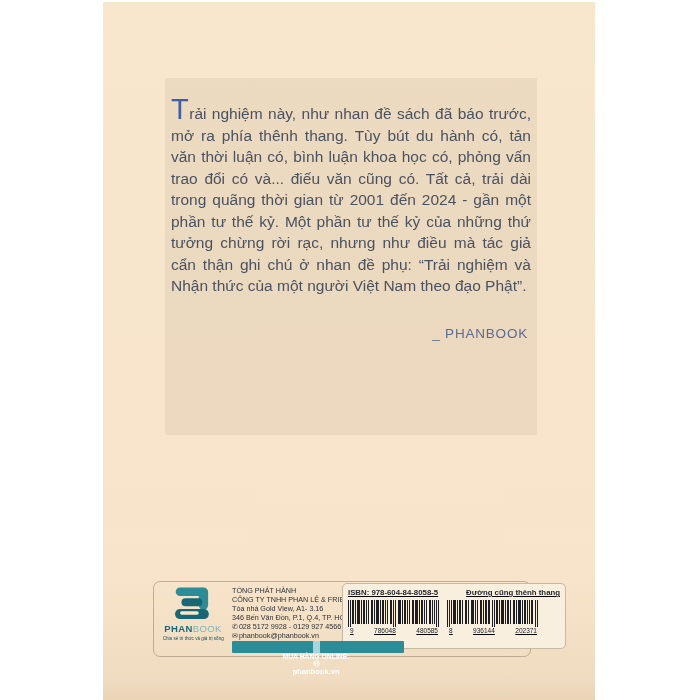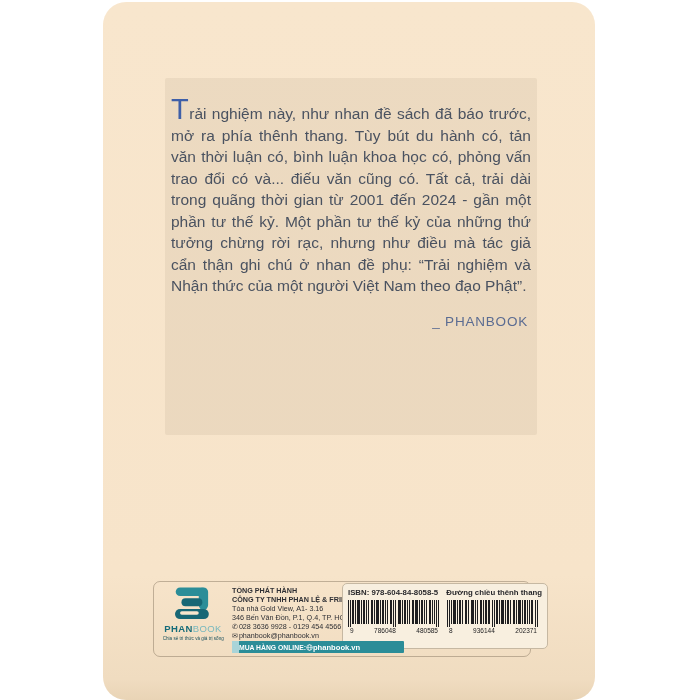--- a/index.html
+++ b/index.html
@@ -3,63 +3,63 @@
 <meta charset="utf-8">
 <style>
   * { margin:0; padding:0; box-sizing:border-box; }
   html,body { width:700px; height:700px; background:#ffffff; overflow:hidden;
               font-family:"Liberation Sans", sans-serif; }
 
   .stage { position:relative; width:700px; height:700px; background:#ffffff; }
 
   
   .cover { position:absolute; left:103px; top:2px; width:492px; height:698px;
-           background:linear-gradient(180deg,#f8e6cd 0%, #f7e4ca 82%, #f0dcc0 97%, #e9d4b6 100%);border-radius:23px; }
+           background:linear-gradient(180deg,#f8e6cd 0%, #f7e4ca 82%, #f0dcc0 97%, #e9d4b6 100%); }
 
   
   .text-panel { position:absolute; left:62px; top:76px; width:372px; height:357px;
                 background:rgba(173,155,131,0.16); border-radius:2px; padding:21px 6px 0 6px; }
 
   .blurb { font-size:15.5px; line-height:21.5px; color:#4a5260; text-align:justify; }
   .blurb p + p { margin-top:11px; }
   .dropcap { font-size:29px; line-height:21.5px; color:#3e5fa8; font-weight:400;
              letter-spacing:0.5px; }
-  .signature { margin-top:14px; text-align:right; font-size:13.5px; color:#5b6c92;
+  .signature { margin-top:26px; text-align:right; font-size:13.5px; color:#5b6c92;
                letter-spacing:0.8px; padding-right:3px; font-weight:400; }
 
   
   .pub-box { position:absolute; left:50px; top:579px; width:378px; height:76px;
              border:1px solid rgba(138,122,100,0.5); border-radius:7px; }
 
   .logo-block { position:absolute; left:3px; top:4px; width:72px; height:66px;
                 display:flex; flex-direction:column; align-items:center; }
   .logo-mark { width:44px; height:36px; }
   .logo-name { font-size:9.5px; font-weight:700; letter-spacing:0.4px; margin-top:1px;
                white-space:nowrap;text-align:right; }
   .logo-name .n1 { color:#156b79; }
   .logo-name .n2 { color:#78b8be; font-weight:400; }
   .logo-tagline { font-size:5px; color:#1a505d; white-space:nowrap; margin-top:1px;
                   transform:scale(0.92); transform-origin:center top; }
 
   .pub-info { position:absolute; left:78px; top:5px; width:128px;
               font-size:7.2px; line-height:8.9px; color:#2e2f34; white-space:nowrap; }
-  .pub-info .b { font-weight:700; }
+  .pub-info .b { font-weight:400; }
   .pub-info .ic { font-size:7px; margin-right:1px; }
 
   .online-strip { position:absolute; left:78px; bottom:3px; width:172px; height:12px;
                   background:#2b8d98; display:flex; align-items:center; gap:0;
-                  padding:0 4px 0 0; z-index:3; border-radius:1px; }
+                  padding:0 4px 0 0; z-index:3; border-radius:1px;flex-direction:column; }
   .online-chip { width:7px; height:12px; background:#a9d4d8; flex:0 0 auto; }
   .online-label { font-size:6.8px; font-weight:700; color:#ffffff; white-space:nowrap; }
   .online-globe { width:7px; height:7px; flex:0 0 auto; }
   .online-site { font-size:7.6px; font-weight:700; color:#ffffff; white-space:nowrap; }
 
-  .sticker { position:absolute; left:239px; top:581px; width:206px; height:66px;
+  .sticker { position:absolute; left:239px; top:581px; width:224px; height:66px;
              background:#f8efdf; border:1px solid #c6b8a2; border-radius:5px;
-             padding:4px 5px 12px 5px; z-index:2; }
+             padding:4px 5px 12px 5px; z-index:2;text-decoration:underline; }
   .isbn-row { display:flex; justify-content:space-between; align-items:baseline;
               font-size:7.8px; font-weight:700; color:#27272b; white-space:nowrap; }
   .isbn-row .title { font-weight:700; }
   .barcodes { display:flex; gap:7px; margin-top:3px; }
   .barcode { width:92px; }
   .barcode svg { display:block; width:92px; height:27px; }
   .bc-digits { display:flex; justify-content:space-between; font-size:6.5px;
                color:#1d1d1f; margin-top:0px; padding:0 2px; line-height:7px; }
 </style>
 </head>
@@ -87,40 +87,40 @@
         </svg>
         <div class="logo-name"><span class="n1">PHAN</span><span class="n2">BOOK</span></div>
         <div class="logo-tagline">Chia sẻ tri thức và giá trị sống</div>
       </div>
 
       <div class="pub-info">
         <div class="b">TỔNG PHÁT HÀNH</div>
         <div class="b">CÔNG TY TNHH PHAN LỆ &amp; FRIENDS</div>
         <div>Tòa nhà Gold View, A1- 3.16</div>
         <div>346 Bến Vân Đồn, P.1, Q.4, TP. HCM</div>
-        <div><span class="ic">✆</span><span>028 3636 9928 - 0129 454 4566</span></div>
+        <div><span class="ic">✆</span><span>028 5172 9928 - 0129 927 4566</span></div>
         <div><span class="ic">✉</span><span>phanbook@phanbook.vn</span></div>
       </div>
 
       <div class="online-strip">
         <span class="online-chip"></span>
         <span class="online-label">MUA HÀNG ONLINE:</span>
         <svg class="online-globe" viewBox="0 0 10 10" aria-hidden="true">
           <circle cx="5" cy="5" r="4" fill="none" stroke="#ffffff" stroke-width="1"></circle>
           <line x1="1" y1="5" x2="9" y2="5" stroke="#ffffff" stroke-width="0.8"></line>
           <ellipse cx="5" cy="5" rx="2" ry="4" fill="none" stroke="#ffffff" stroke-width="0.8"></ellipse>
         </svg>
         <span class="online-site">phanbook.vn</span>
       </div>
     </div>
 
     <div class="sticker">
       <div class="isbn-row">
         <span>ISBN: 978-604-84-8058-5</span>
-        <span class="title">Đường chiều thênh thang</span>
+        <span class="title">Đường cũng thênh thang</span>
       </div>
       <div class="barcodes">
 
         <div class="barcode">
           <svg viewBox="0 0 92 27" preserveAspectRatio="none" aria-hidden="true">
             <g fill="#1e1e20">
               <rect x="0" y="0" width="1" height="27"></rect>
                 <rect x="2" y="0" width="1" height="27"></rect>
               <rect x="4" y="0" width="2" height="24"></rect>
                 <rect x="7" y="0" width="1" height="24"></rect>

